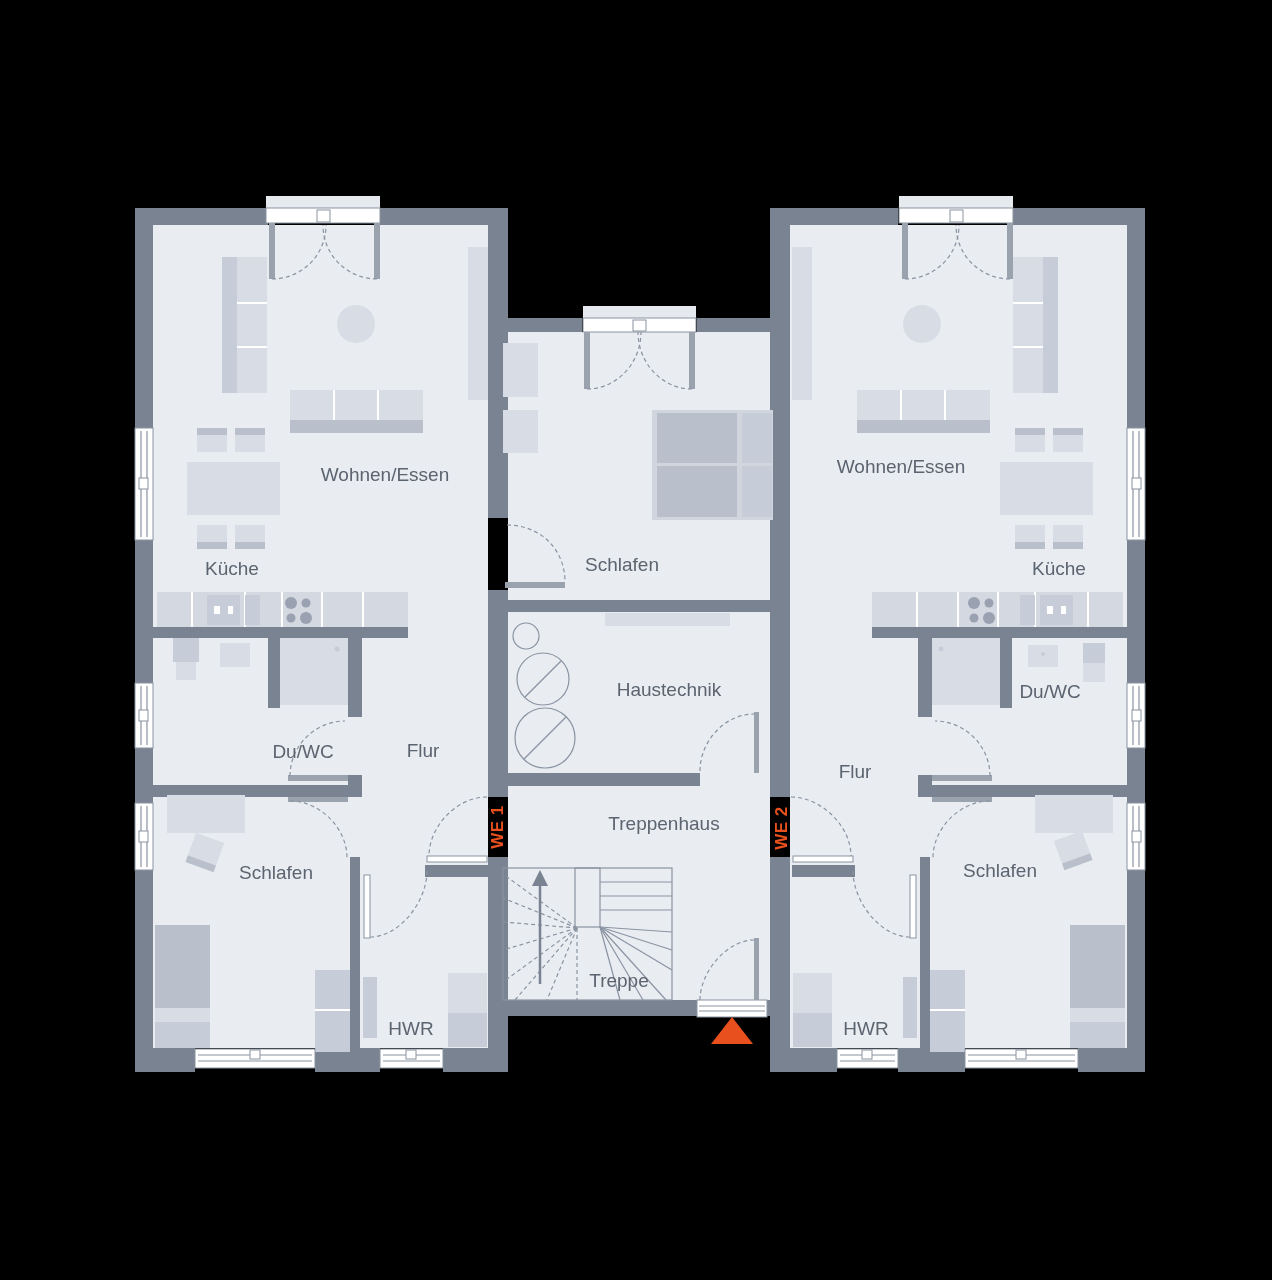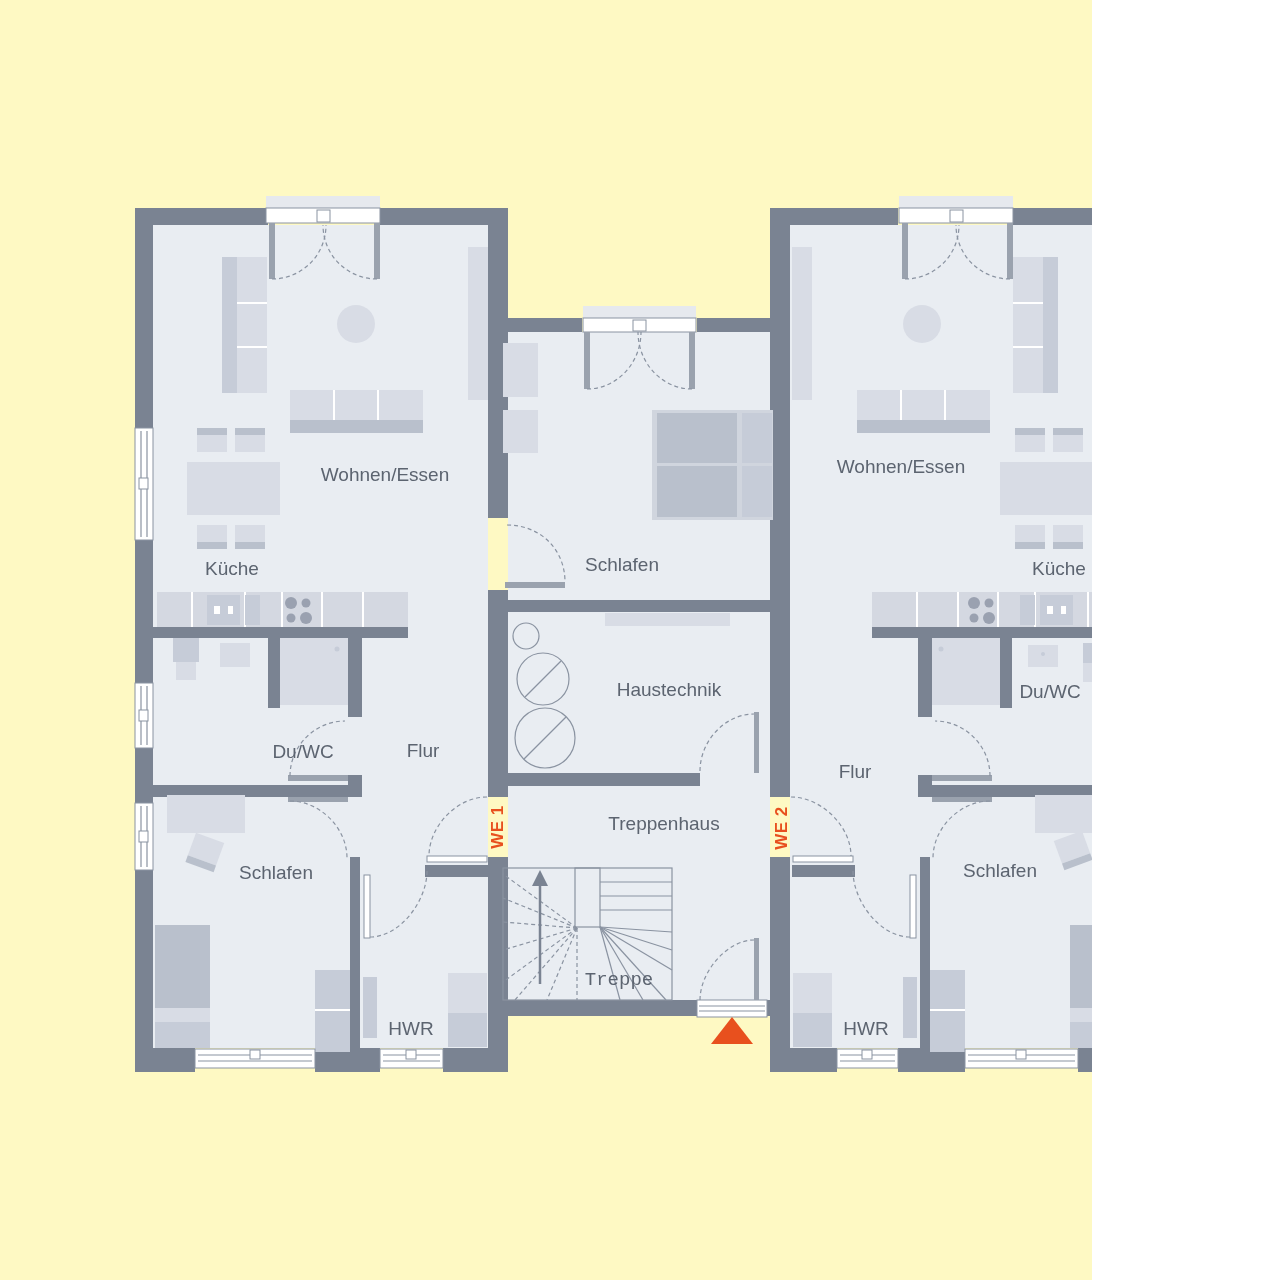--- a/index.html
+++ b/index.html
@@ -1,16 +1,16 @@
 <!DOCTYPE html>
 <html style="--wall: #7a8392; --floor: #e9edf2; --accent: #e8501e; --label: #5c6470; --furniture-light: #d8dce5; --furniture-mid: #c6ccd8; --furniture-dark: #b9c0cc; --counter: #d4d8e1; --line: #8a93a1;"><head>
 <meta charset="utf-8">
 <style>
   html,body{margin:0;padding:0;background:#fff;}
-  #plan{position:relative;width:1092px;height:1280px;background:#fef9c3;
+  #plan{position:relative;width:1272px;height:1280px;background:#000000;
         font-family:"Liberation Sans", sans-serif;overflow:hidden;}
   #plan svg{position:absolute;left:0;top:0;}
   .wall{fill:var(--wall);}
   .floor{fill:var(--floor);}
   .fl{fill:var(--furniture-light);}
   .fm{fill:var(--furniture-mid);}
   .fd{fill:var(--furniture-dark);}
   .ctr{fill:var(--counter);}
   .ln{stroke:var(--line);fill:none;stroke-width:1.2;}
   .lnD{stroke:var(--line);fill:none;stroke-width:1.2;stroke-dasharray:4 3;}
@@ -429,17 +429,17 @@
   <div class="room-label" style="left:901px;top:466px;">Wohnen/Essen</div>
   <div class="room-label" style="left:1059px;top:568px;">Küche</div>
   <div class="room-label" style="left:1050px;top:691px;">Du/WC</div>
   <div class="room-label" style="left:855px;top:771px;">Flur</div>
   <div class="room-label" style="left:1000px;top:870px;">Schlafen</div>
   <div class="room-label" style="left:866px;top:1028px;">HWR</div>
 
   <div class="room-label" style="left:622px;top:564px;">Schlafen</div>
   <div class="room-label" style="left:669px;top:689px;">Haustechnik</div>
   <div class="room-label" style="left:664px;top:823px;">Treppenhaus</div>
-  <div class="room-label" style="left:619px;top:980px;font-family:Liberation Mono, monospace;">Treppe</div>
+  <div class="room-label" style="left:619px;top:980px;">Treppe</div>
 
   <div class="unit-badge" style="left:497px;top:827px;">WE 1</div>
   <div class="unit-badge" style="left:781px;top:828px;">WE 2</div>
 </div>
 
 </body></html>

